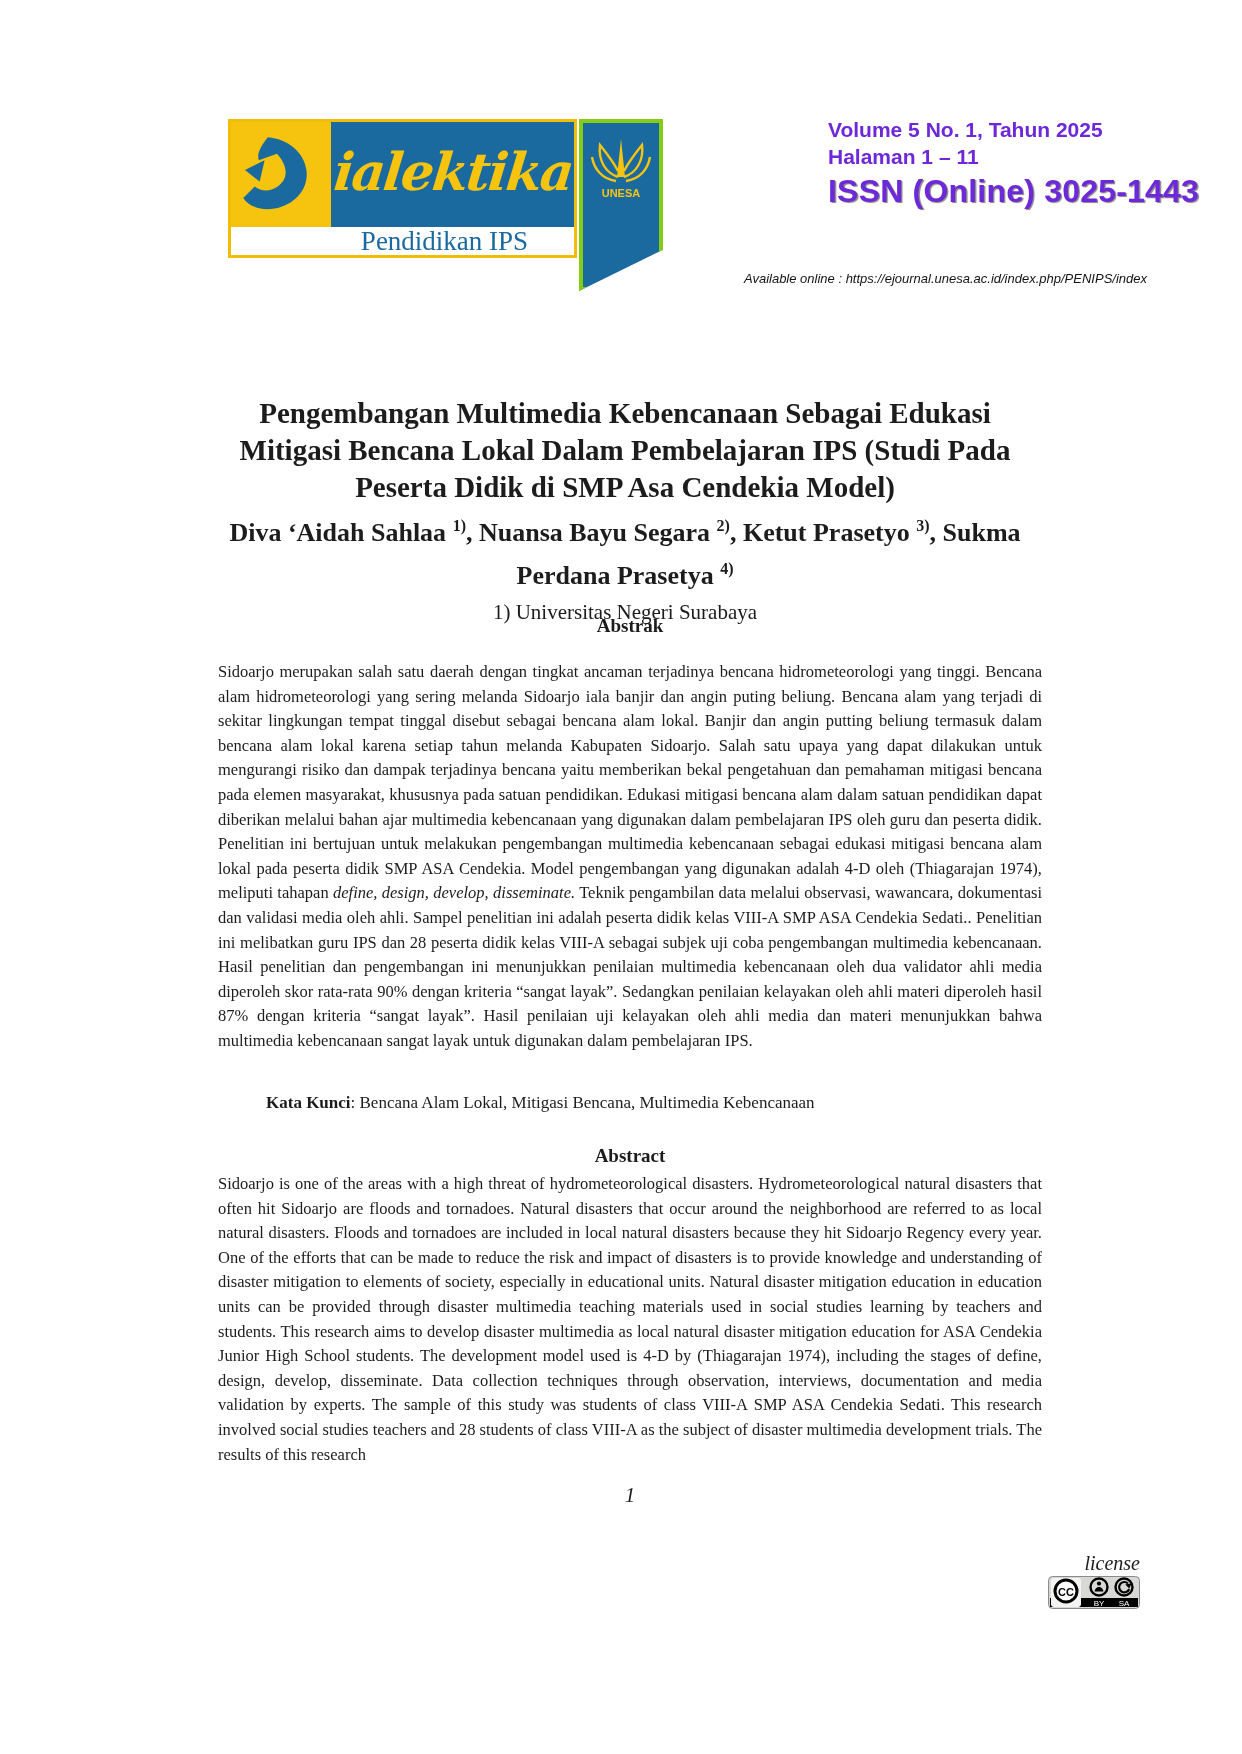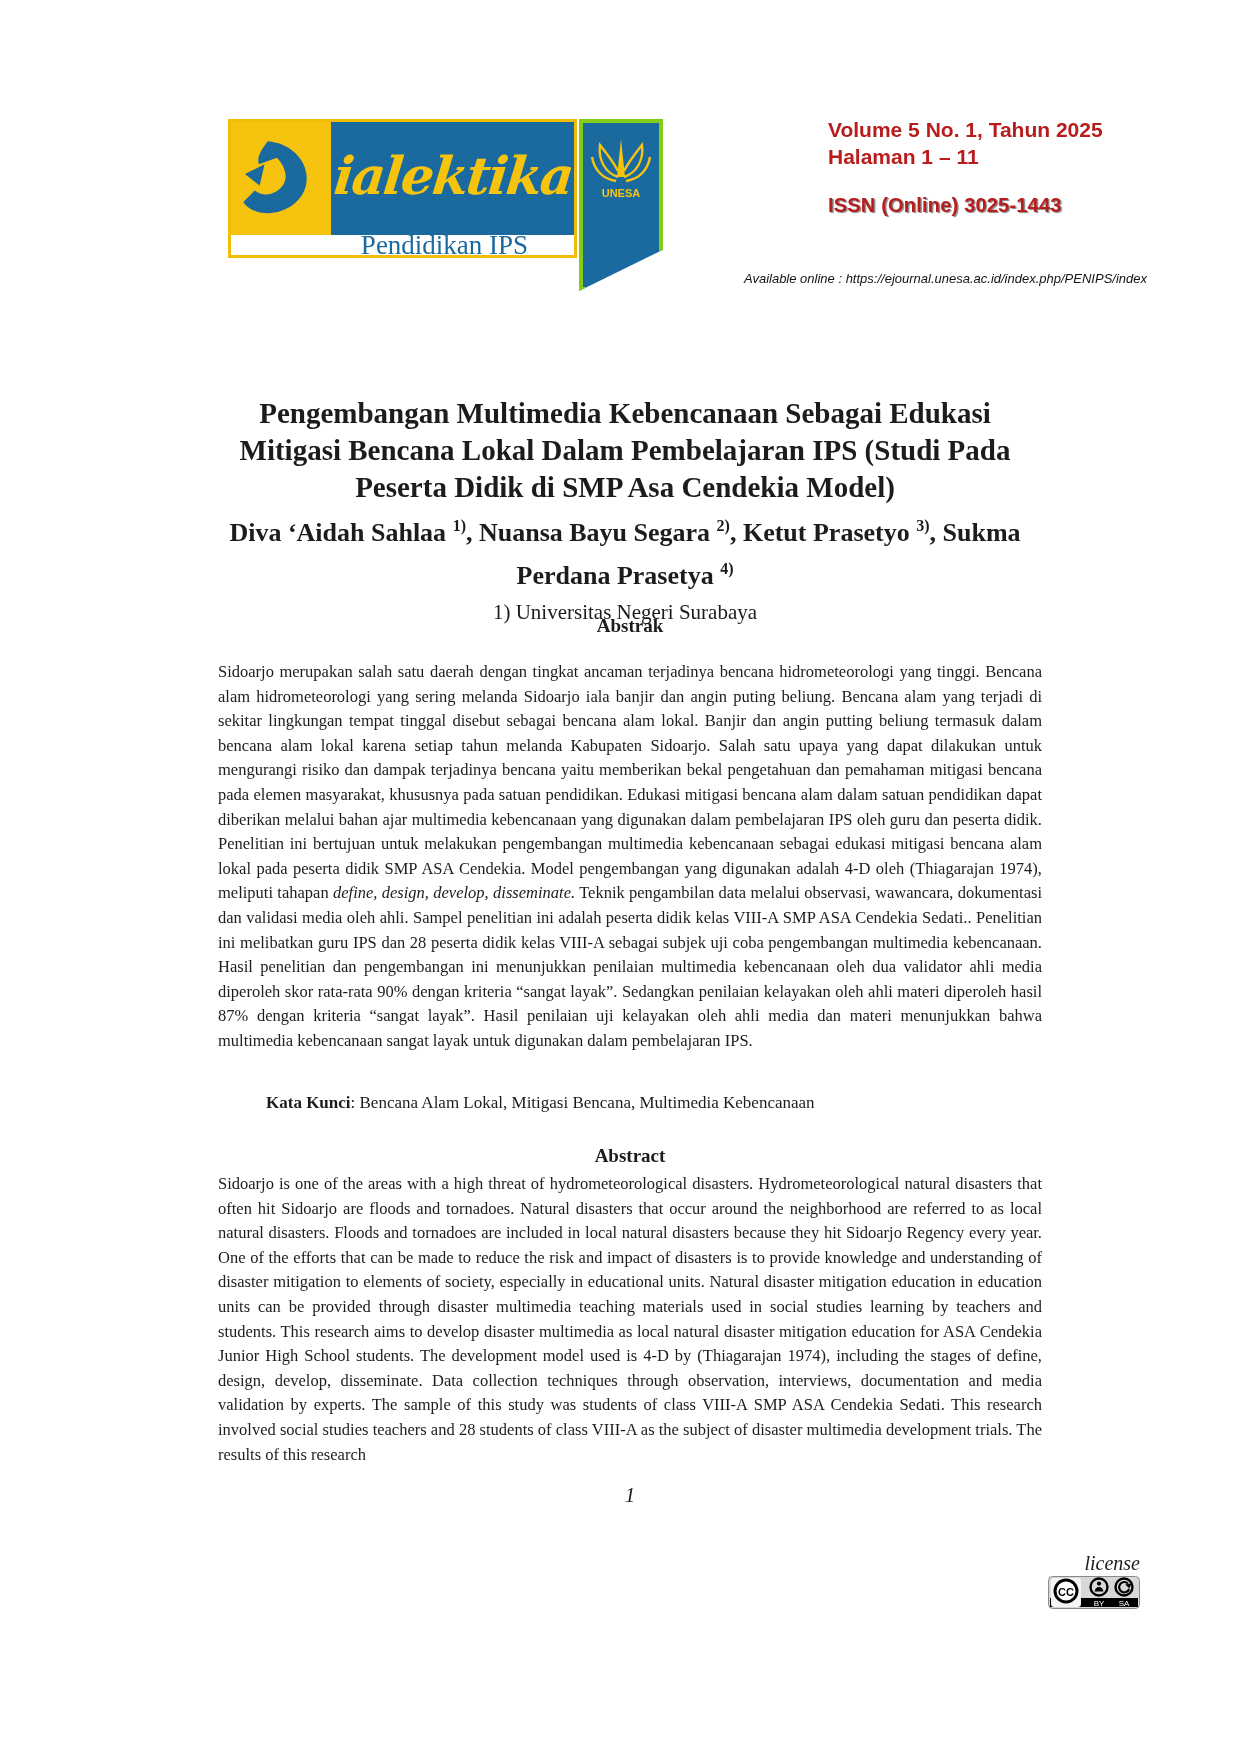--- a/index.html
+++ b/index.html
@@ -16,39 +16,39 @@
   }
   .logo-top{flex:1;display:flex;}
   .logo-d-box{width:100px;background:#f6c40e;display:flex;align-items:center;justify-content:center;}
   .logo-word-box{flex:1;background:#1a6aa0;display:flex;align-items:center;justify-content:center;}
   .logo-wordmark{
     font-family:"DejaVu Serif", serif;font-style:italic;font-weight:bold;
     font-size:52px;color:#f6c40e;letter-spacing:-2px;transform:skewX(-6deg);line-height:1;
     padding-bottom:6px;
   }
   .logo-bottom{
-    height:20px;background:#fff;display:flex;align-items:center;justify-content:center;
+    height:28px;background:#fff;display:flex;align-items:center;justify-content:center;
     padding-left:84px;box-sizing:border-box;
   }
   .logo-subtitle{font-size:27px;color:#1a6aa0;line-height:1;}
   .unesa-panel{
     margin-left:2px;width:84px;height:172px;background:#1a6aa0;
     border:4px solid #84cc16;box-sizing:border-box;
     clip-path:polygon(0 0,100% 0,100% 76%,0 100%);
     display:flex;flex-direction:column;align-items:center;padding-top:10px;
   }
 
   
   .volume-block{
     position:absolute;left:828px;top:116px;
     font-family:"Liberation Sans", sans-serif;font-weight:bold;
-    font-size:21px;line-height:27px;color:#b91c1c;
+    font-size:21px;line-height:27px;color:#6d28d9;
   }
   .issn-line{
-    font-size:20px;margin-top:22px;letter-spacing:0.2px;
+    font-size:32px;margin-top:8px;letter-spacing:0.2px;
     text-shadow:1.4px 0.6px 0.8px rgba(40,40,40,0.55);
   }
   .available-online{
     position:absolute;top:271px;right:95px;
     font-family:"Liberation Sans", sans-serif;font-style:italic;
     font-size:13px;color:#131313;
   }
 
   
   .headline-block{position:absolute;left:210px;top:395px;width:830px;text-align:center;}

